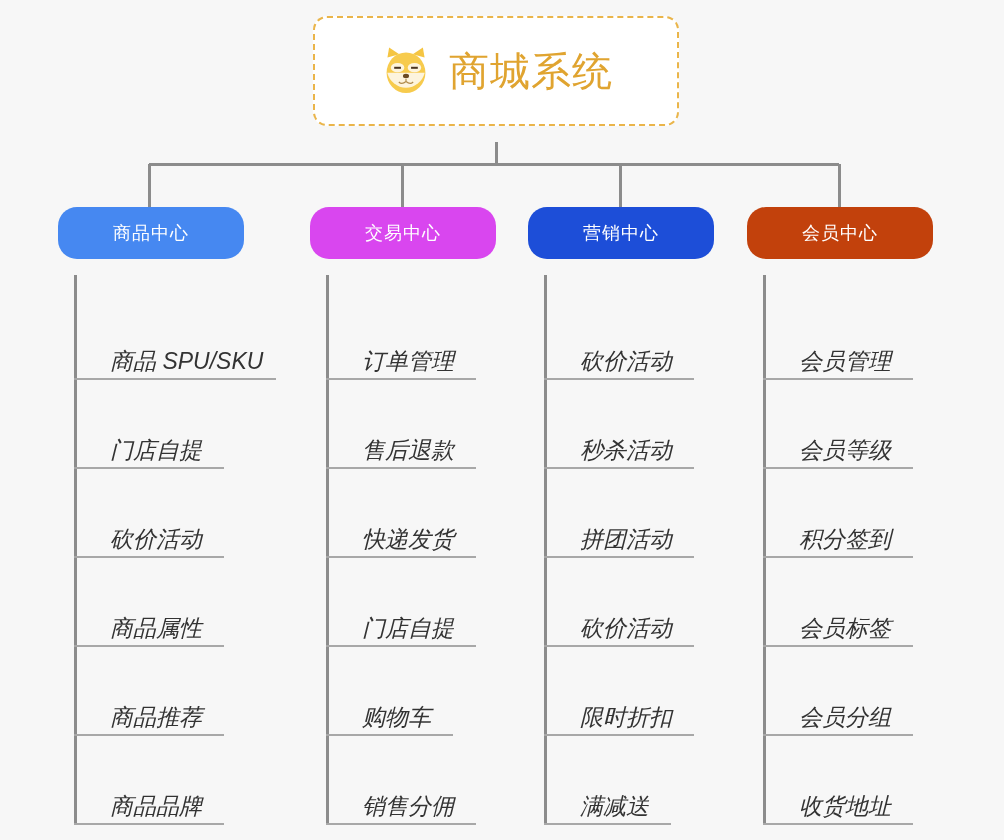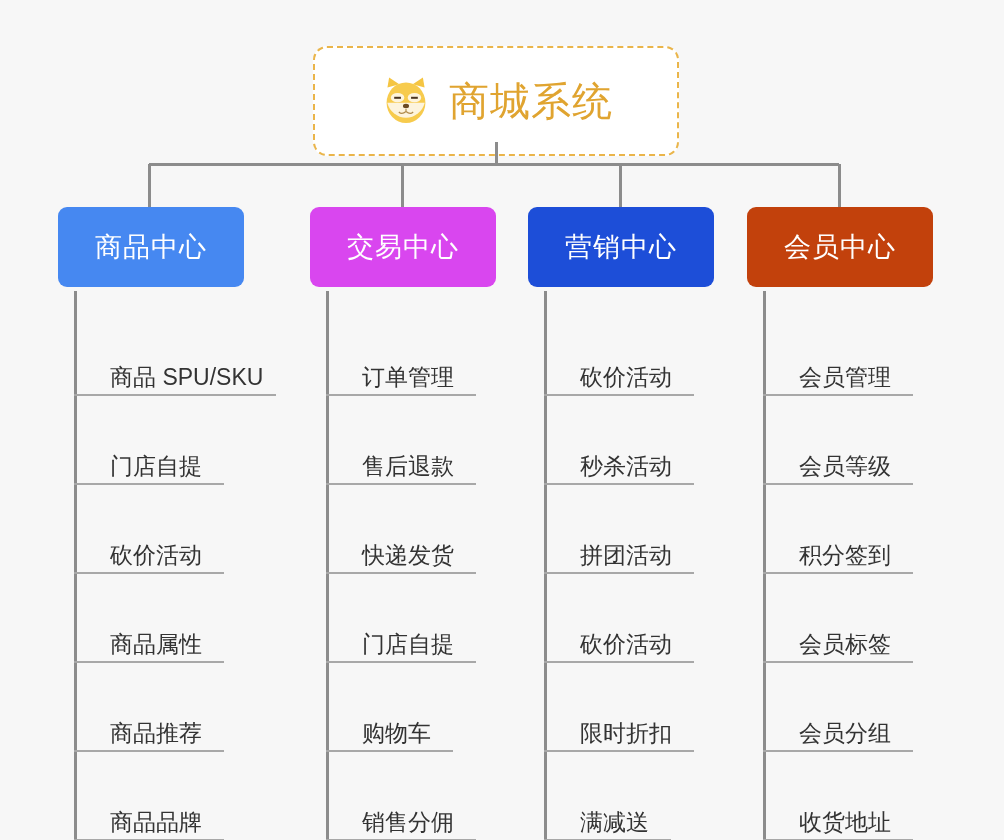--- a/index.html
+++ b/index.html
@@ -17,21 +17,21 @@
   #mindmap {
     position: relative;
     width: 1004px;
     height: 840px;
   }
 
   
   .root-card {
     position: absolute;
     left: 313px;
-    top: 46px;
+    top: 16px;
     width: 366px;
     height: 110px;
     box-sizing: border-box;
     background: #ffffff;
     border: 2px dashed #eab54a;
     border-radius: 14px;
     display: flex;
     align-items: center;
     justify-content: center;
     gap: 16px;
@@ -60,35 +60,36 @@
     pointer-events: none;
   }
 
   
   .branch {
     position: absolute;
     top: 207px;
   }
   .branch-header {
     box-sizing: border-box;
-    height: 80px;
-    border-radius: 9px;
+    height: 52px;
+    border-radius: 19px;
     display: flex;
     align-items: center;
     justify-content: center;
     color: #ffffff;
-    font-size: 27px;
+    font-size: 18px;
     letter-spacing: 1px;
     white-space: nowrap;
   }
 
   .leaf-list {
     position: relative;
-    margin-top: 4px;
+    margin-top: 16px;
     padding-top: 16px;
+    font-style: italic;
   }
   .leaf-row {
     position: relative;
     height: 89px;
     display: flex;
     align-items: flex-end;
   }
   .leaf-label {
     display: inline-block;
     margin-left: 46px;

